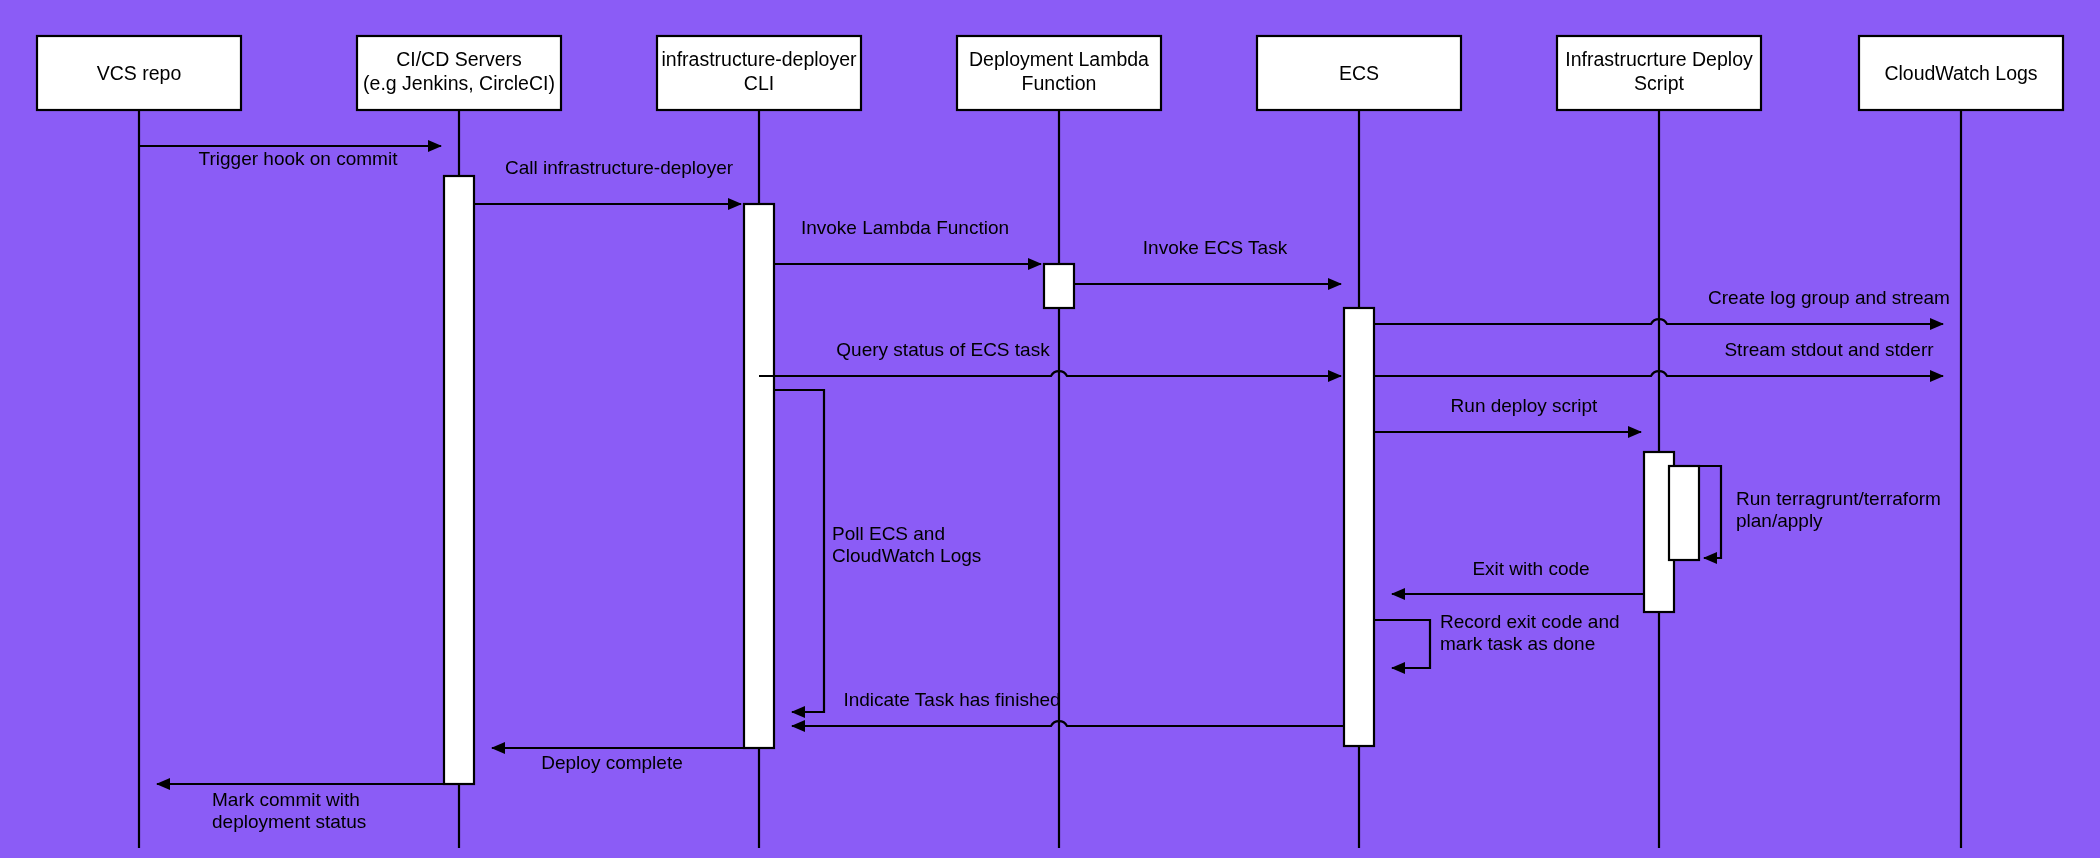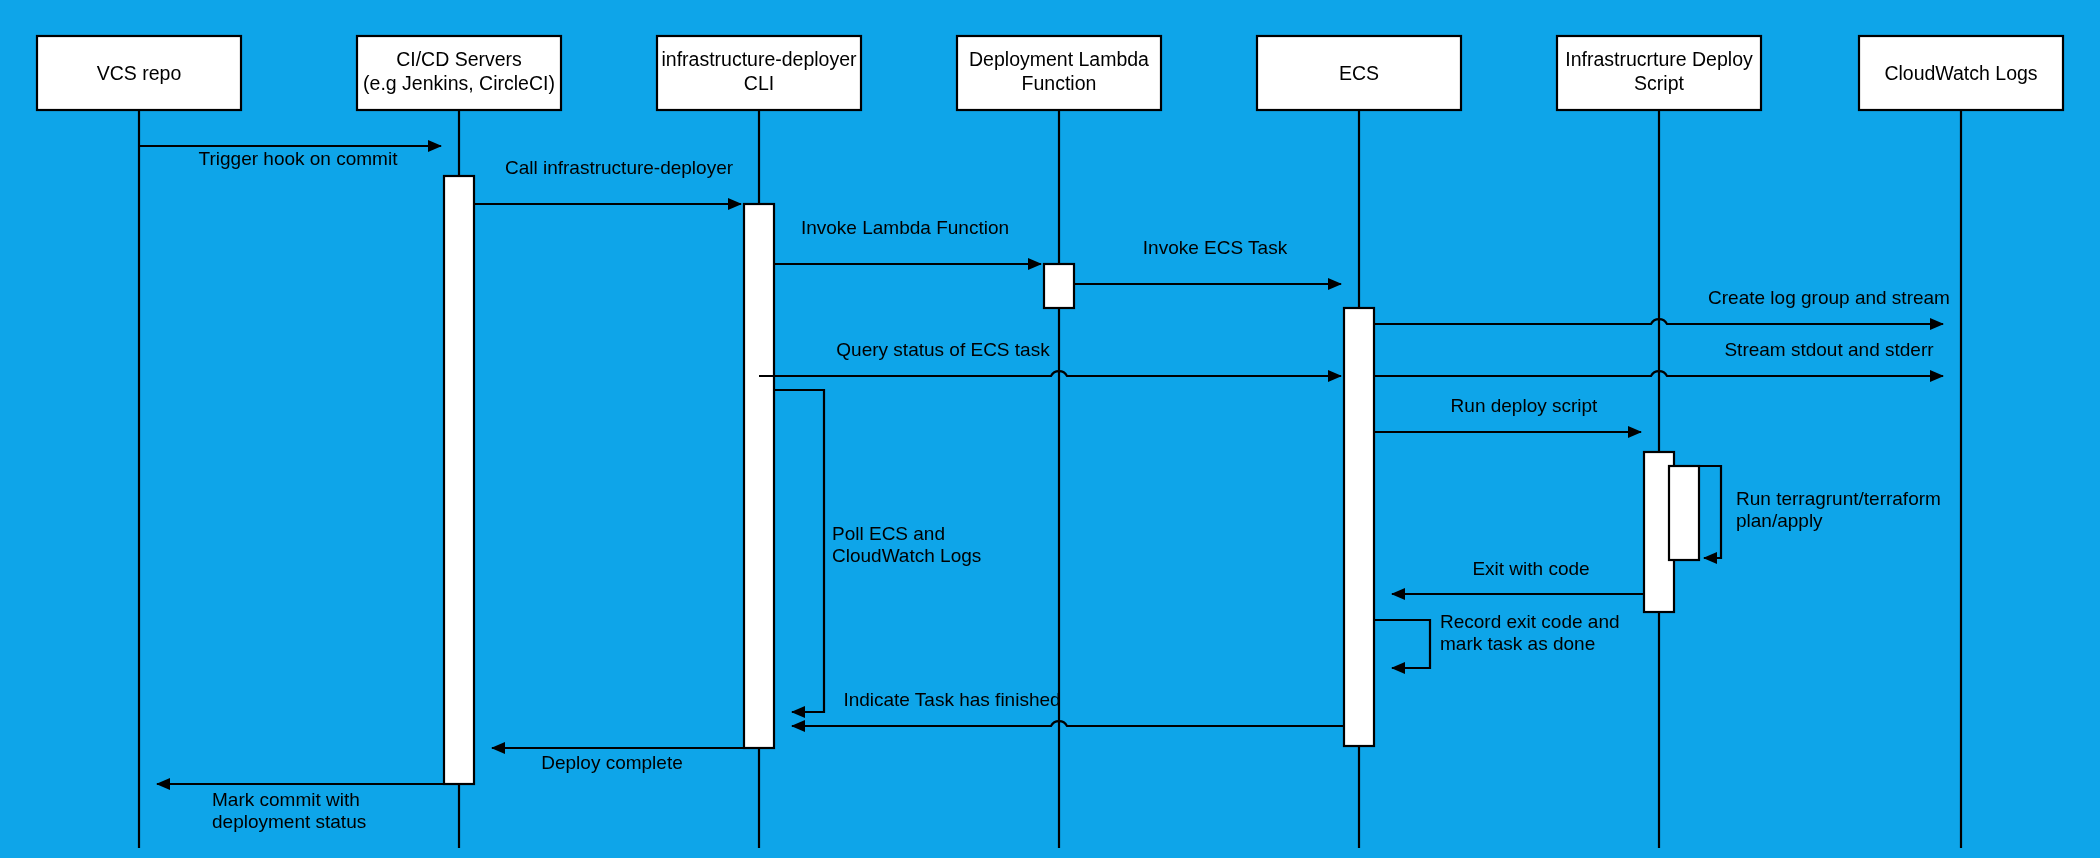--- a/index.html
+++ b/index.html
@@ -1,17 +1,17 @@
 <!DOCTYPE html>
 <html><head>
 <meta charset="utf-8">
 <style>
   html,body{margin:0;padding:0;background:#ffffff;}
   body{width:2100px;height:858px;overflow:hidden;font-family:"Liberation Sans",sans-serif;}
-  #stage{position:relative;width:2100px;height:858px;background:#0ea5e9;}
+  #stage{position:relative;width:2100px;height:858px;background:#8b5cf6;}
   svg#seq{position:absolute;left:0;top:0;width:2100px;height:858px;display:block;}
   .lifebox{fill:#ffffff;stroke:#000000;stroke-width:2.2;}
   .lifeline{stroke:#000000;stroke-width:2.2;fill:none;}
   .activation{fill:#ffffff;stroke:#000000;stroke-width:2.2;}
   .msg{stroke:#000000;stroke-width:2.2;fill:none;}
   .lbl{font-family:"Liberation Sans",sans-serif;font-size:19px;fill:#000000;}
   .boxlbl{font-family:"Liberation Sans",sans-serif;font-size:19.5px;fill:#000000;}
   .mid{text-anchor:middle;}
   .start{text-anchor:start;}
 </style>

